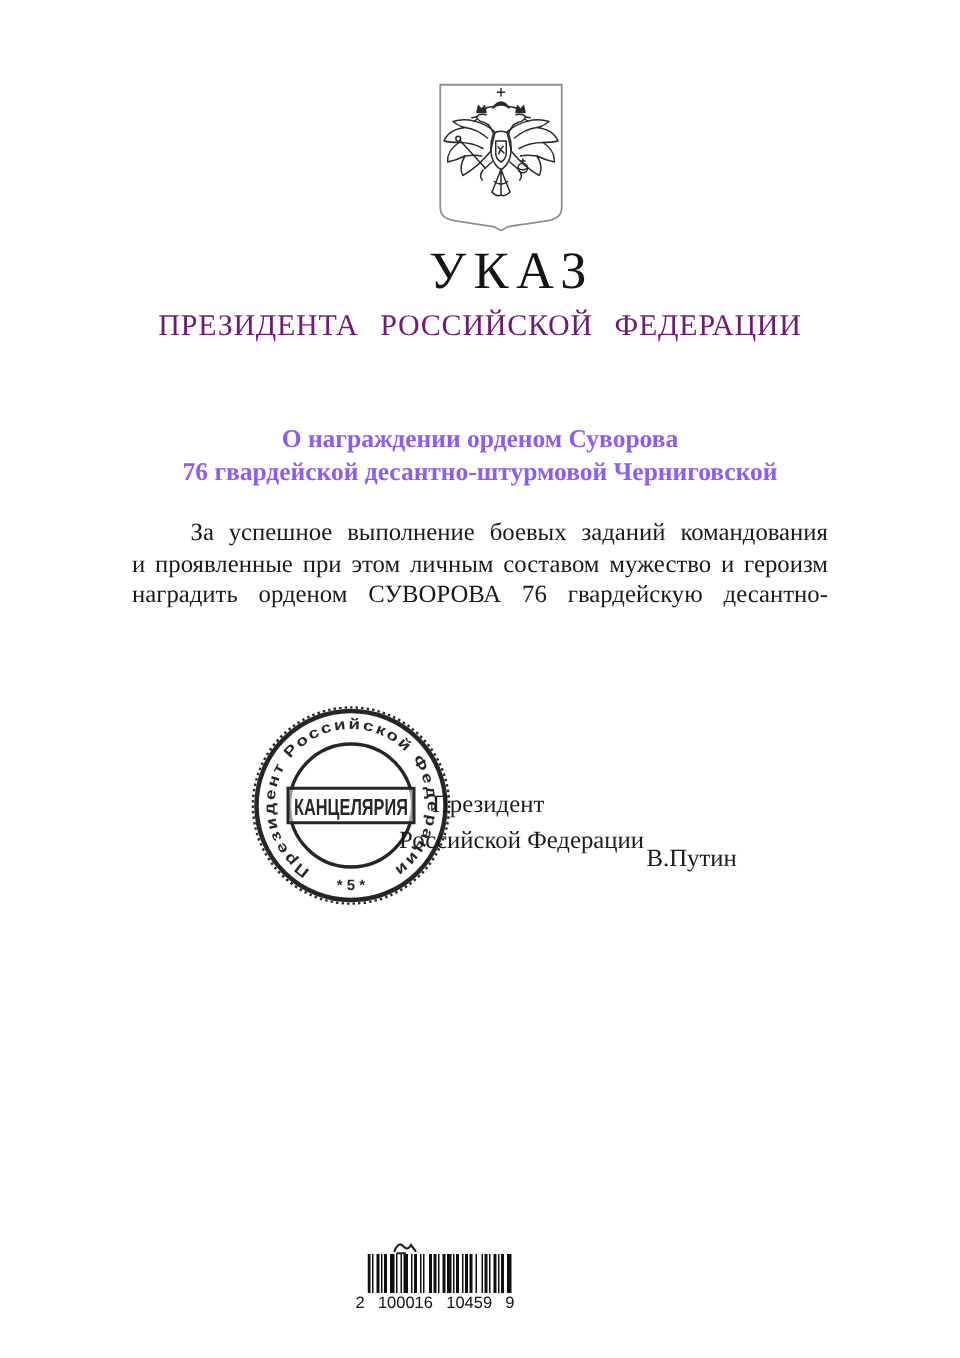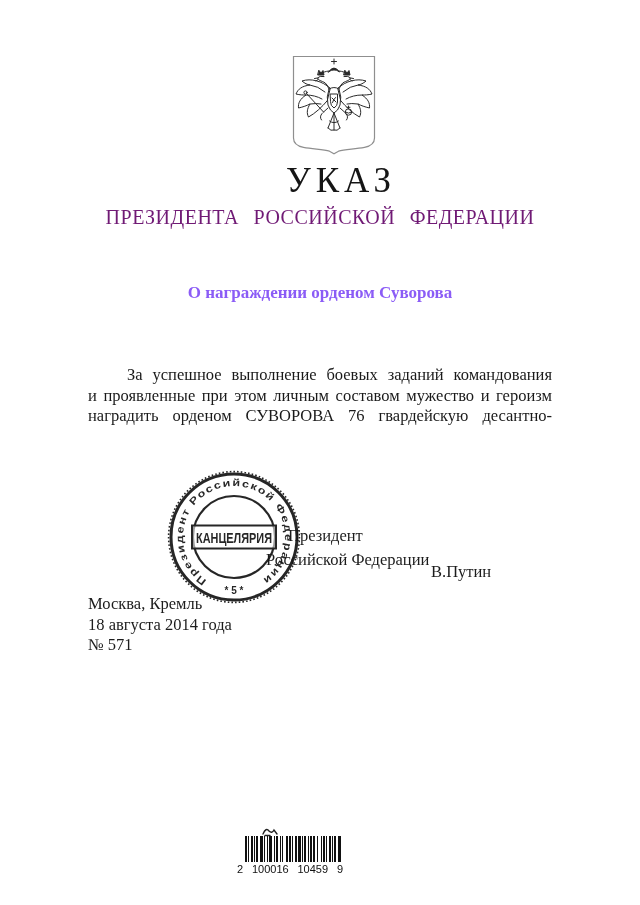--- a/index.html
+++ b/index.html
@@ -19,21 +19,21 @@
     left:0;top:206px;width:640px;text-align:center;
     font-size:20px;letter-spacing:.5px;word-spacing:9px;color:#701a75;
   }
   
   .heading{
     left:0;top:282px;width:640px;text-align:center;
     font-size:17px;font-weight:bold;line-height:22px;color:#8b5cf6;
   }
   
   .body-par{
-    left:88px;top:365px;width:464px;
+    left:88px;top:345px;width:464px;
     font-size:16.5px;line-height:20.5px;color:#1a1a1a;
   }
   .body-par .line{width:464px;}
   .body-par .just{text-align:justify;text-align-last:justify;}
   .body-par .indent{text-indent:39px;}
   
   .sig-line1{left:288px;top:526px;font-size:16.5px;}
   .sig-line2{left:266px;top:550px;font-size:16.5px;}
   .sig-name{left:431px;top:550px;font-size:16.5px;margin-top:12px;}
   
@@ -82,20 +82,21 @@
       <path d="M37.5,66 Q42,69.5 46.5,66"></path>
       <path d="M30,58.5 Q27,62 29.5,65 M54,58.5 Q57,62 54.5,65"></path>
     </g>
   </svg>
 
   <div class="abs doc-title">УКАЗ</div>
   <div class="abs doc-subtitle">ПРЕЗИДЕНТА РОССИЙСКОЙ ФЕДЕРАЦИИ</div>
 
   <div class="abs heading">
     <div>О награждении орденом Суворова</div>
+    <div>76 гвардейской десантно-штурмовой Черниговской</div>
   </div>
 
   <div class="abs body-par">
     <div class="line just indent">За успешное выполнение боевых заданий командования</div>
     <div class="line just">и проявленные при этом личным составом мужество и героизм</div>
     <div class="line just">наградить орденом СУВОРОВА 76 гвардейскую десантно-</div>
   </div>
 
   <div class="abs sig-line1">Президент</div>
   <div class="abs sig-line2">Российской Федерации</div>
@@ -109,25 +110,20 @@
     <circle cx="68" cy="68" r="65.4" fill="none" stroke="#161616" stroke-width="1.6" stroke-dasharray="1.6 2.1"></circle>
     <circle cx="68" cy="68" r="41" fill="none" stroke="#161616" stroke-width="2.2"></circle>
     <text font-family="Liberation Sans, DejaVu Sans, sans-serif" font-size="10" font-weight="bold" fill="#161616" letter-spacing="1.2">
       <textPath href="#ringPath" startOffset="2" textLength="262" lengthAdjust="spacingAndGlyphs">Президент Российской Федерации</textPath>
     </text>
     <text x="68" y="124.5" text-anchor="middle" font-family="Liberation Sans, DejaVu Sans, sans-serif" font-size="10" font-weight="bold" fill="#161616">* 5 *</text>
     <rect x="26" y="56.5" width="84" height="23" fill="#ffffff" fill-opacity="0.55" stroke="#161616" stroke-width="2"></rect>
     <text x="68" y="74" text-anchor="middle" font-family="Liberation Sans, DejaVu Sans, sans-serif" font-size="15.5" font-weight="bold" fill="#161616" textLength="76" lengthAdjust="spacingAndGlyphs">КАНЦЕЛЯРИЯ</text>
   </svg>
 
-  <div class="abs footer">
-    <div>Москва, Кремль</div>
-    <div>18 августа 2014 года</div>
-    <div>№ 571</div>
-  </div>
 
   <svg class="abs bc-mark" viewBox="0 0 18 11" aria-hidden="true">
     <path d="M1,8 Q4,1 7,5 Q10,8 12,4 L15,8 M3,9.5 H8" stroke="#222" stroke-width="1.4" fill="none" stroke-linecap="round"></path>
   </svg>
 
   <svg class="abs bc-bars" viewBox="0 0 97 26" preserveAspectRatio="none" aria-hidden="true">
     <path d="M0,13 H97" stroke="#111" stroke-width="26" stroke-dasharray="2,1,1,2,2,1,1,1,2,2,3,1,1,2,1,1,3,2,1,1,2,2,1,1,1,3,2,1,2,1,1,2,2,1,3,1,1,1,2,2,1,1,2,1,2,2,1,3,1,1"></path>
   </svg>
   <div class="abs bc-digits">
     <span>2</span>

